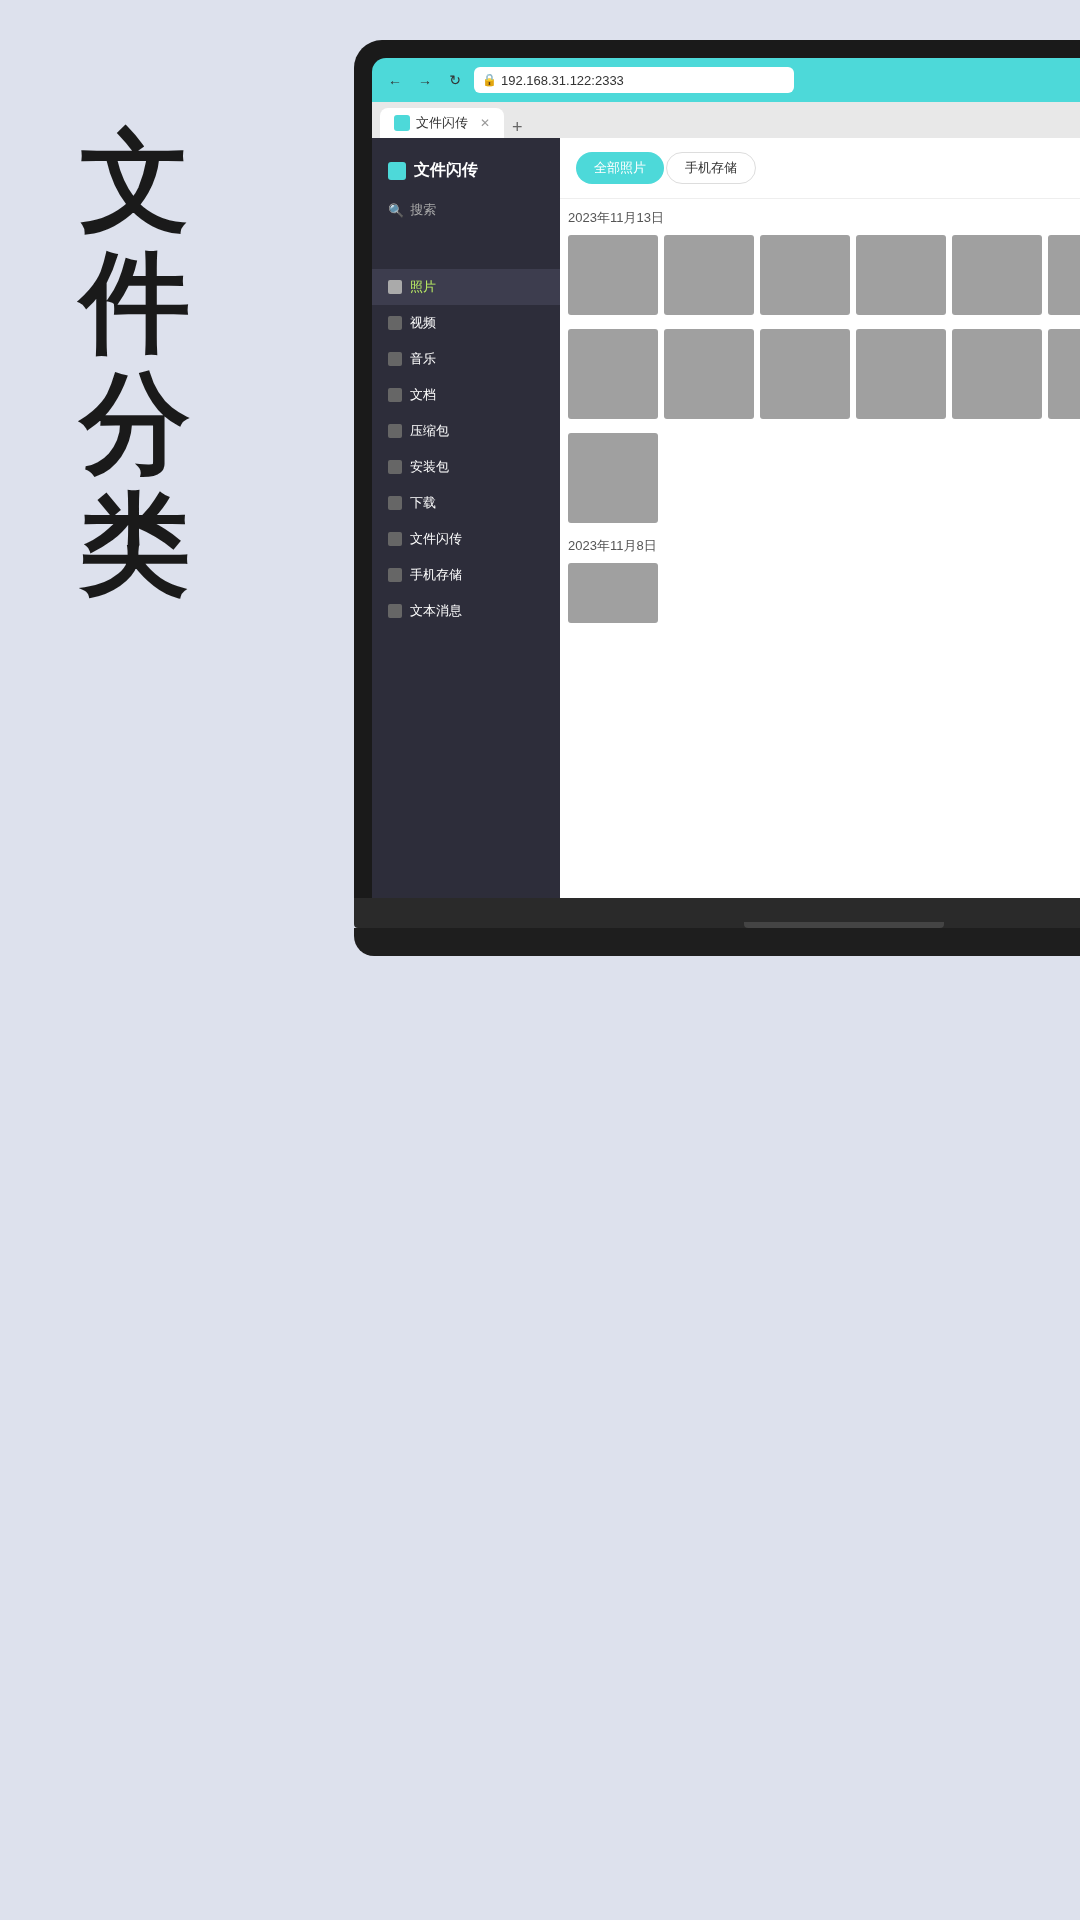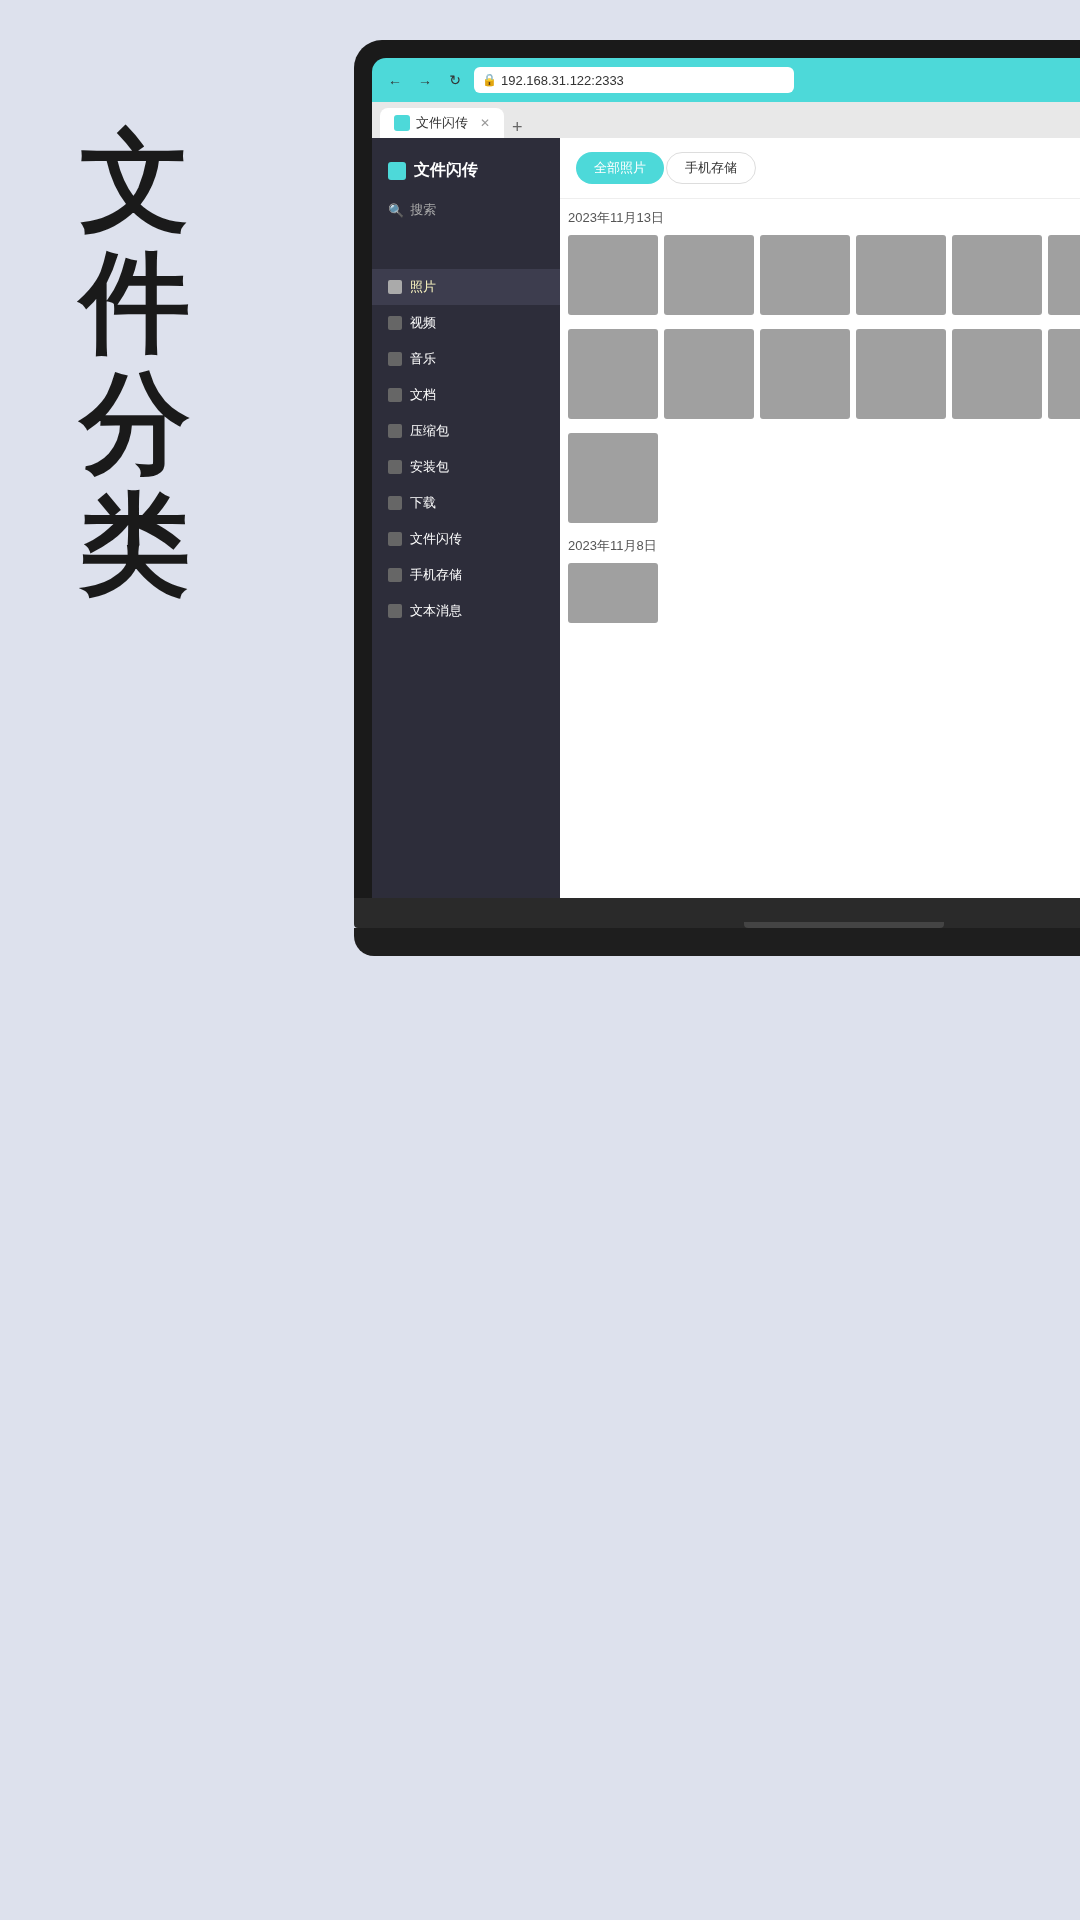--- a/index.html
+++ b/index.html
@@ -185,21 +185,21 @@
       align-items: center;
       gap: 8px;
       padding: 9px 16px;
       color: #ffffff;
       font-size: 13px;
       cursor: pointer;
     }
 
     .sidebar-item.active {
       background: #3d3d4e;
-      color: #fef9c3;
+      color: #bef264;
       margin-top: 44px;
     }
 
     .sidebar-item-dot {
       width: 14px;
       height: 14px;
       border-radius: 2px;
       flex-shrink: 0;
     }
 

